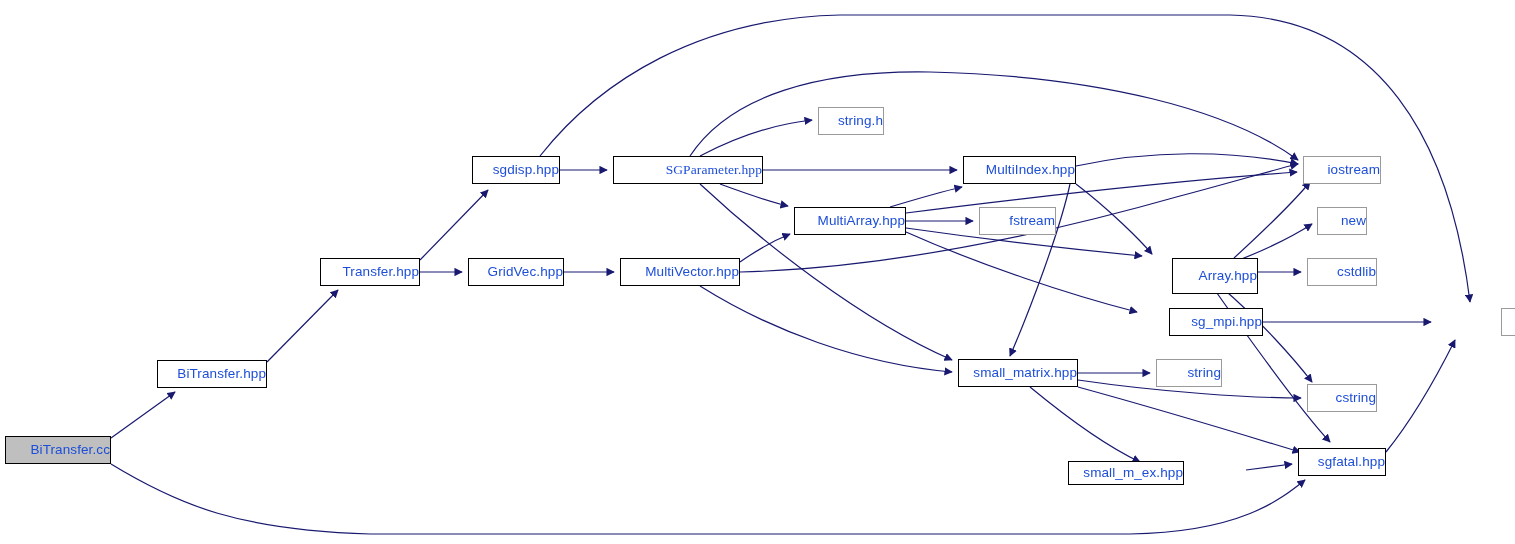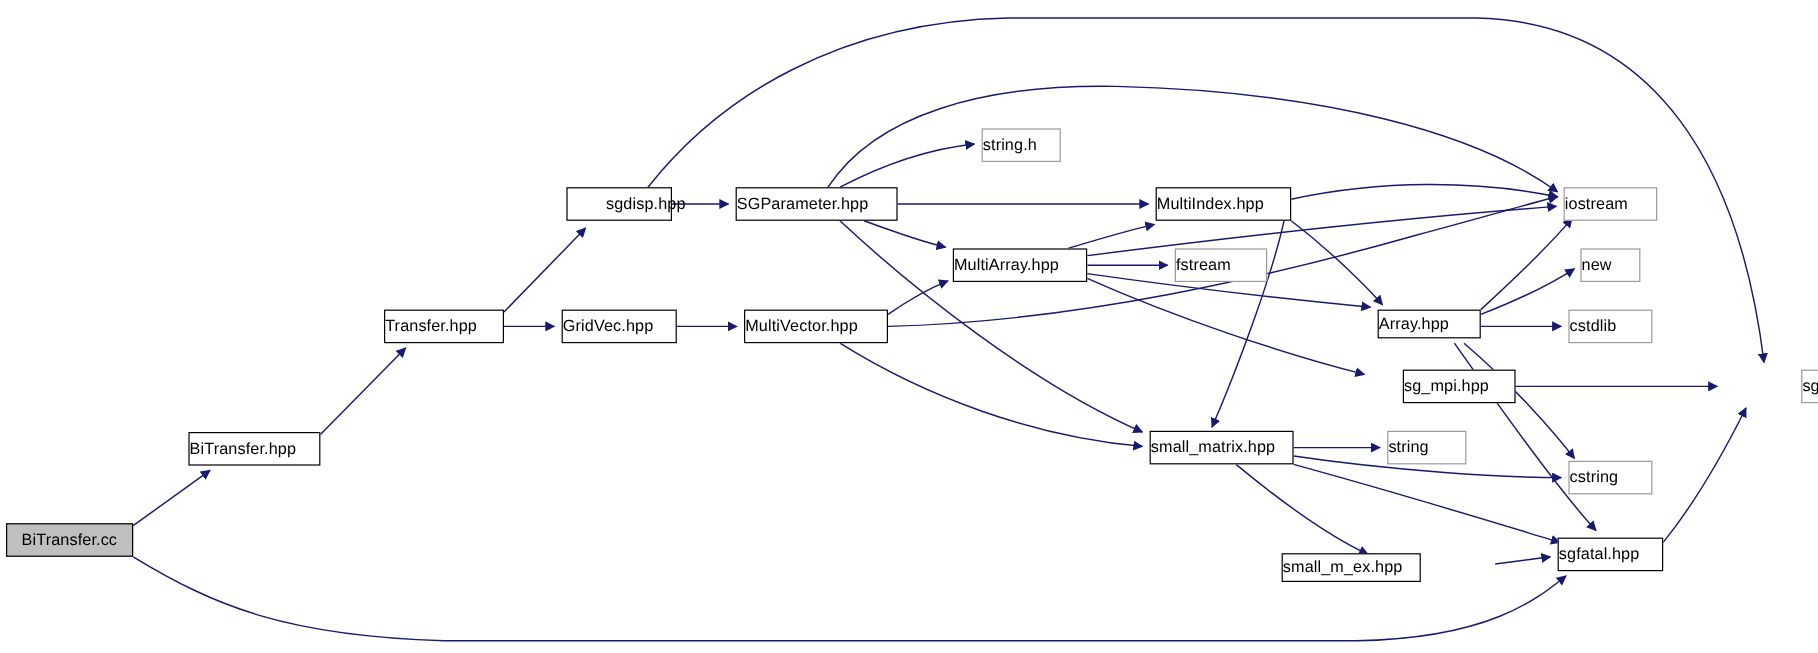--- a/index.html
+++ b/index.html
@@ -7,24 +7,24 @@
     position:relative;
     width:1515px;height:544px;
     background:#ffffff;
     font-family:"Liberation Sans", sans-serif;
     overflow:hidden;
   }
   svg.edges{position:absolute;left:0;top:0;width:1515px;height:544px;pointer-events:none;}
   .node{
     position:absolute;
     box-sizing:border-box;
-    display:flex;align-items:center;justify-content:flex-start;
+    display:flex;align-items:center;justify-content:flex-end;
     font-size:13.5px;
     line-height:1;
-    color:#000000;
+    color:#1d4ed8;
     background:#ffffff;
     border:1px solid #000000;
     white-space:nowrap;
     letter-spacing:0.1px;
   }
   .node.sys{ border:1px solid #9a9a9a; }
   .node.current{ background:#bfbfbf; border:1px solid #000000;padding-left:12px; }
 </style>
 </head>
 <body>
@@ -84,21 +84,21 @@
       </div>
       <div class="node" style="left: 320px; top: 258px; width: 100px; height: 28px;">
         <span>Transfer.hpp</span>
       </div>
       <div class="node" style="left: 472px; top: 156px; width: 88px; height: 28px; padding-left: 32px;">
         <span>sgdisp.hpp</span>
       </div>
       <div class="node" style="left: 468px; top: 258px; width: 96px; height: 28px;">
         <span>GridVec.hpp</span>
       </div>
-      <div class="node" style="left: 613px; top: 156px; width: 135px; height: 28px;">
+      <div class="node" style="left: 613px; top: 156px; width: 150px; height: 28px; font-family: Liberation Serif, serif;">
         <span>SGParameter.hpp</span>
       </div>
       <div class="node" style="left: 620px; top: 258px; width: 120px; height: 28px;">
         <span>MultiVector.hpp</span>
       </div>
       <div class="node sys" style="left: 818px; top: 107px; width: 66px; height: 28px;">
         <span>string.h</span>
       </div>
       <div class="node" style="left: 794px; top: 207px; width: 112px; height: 28px;">
         <span>MultiArray.hpp</span>
@@ -108,21 +108,21 @@
       </div>
       <div class="node sys" style="left: 979px; top: 207px; width: 77px; height: 28px;">
         <span>fstream</span>
       </div>
       <div class="node" style="left: 958px; top: 359px; width: 120px; height: 28px;">
         <span>small_matrix.hpp</span>
       </div>
       <div class="node sys" style="left: 1156px; top: 359px; width: 66px; height: 28px;">
         <span>string</span>
       </div>
-      <div class="node" style="left: 1148px; top: 258px; width: 86px; height: 24px;">
+      <div class="node" style="left: 1172px; top: 258px; width: 86px; height: 36px;">
         <span>Array.hpp</span>
       </div>
       <div class="node" style="left: 1169px; top: 308px; width: 94px; height: 28px;">
         <span>sg_mpi.hpp</span>
       </div>
       <div class="node sys" style="left: 1303px; top: 156px; width: 78px; height: 28px;">
         <span>iostream</span>
       </div>
       <div class="node sys" style="left: 1317px; top: 207px; width: 50px; height: 28px;">
         <span>new</span>

